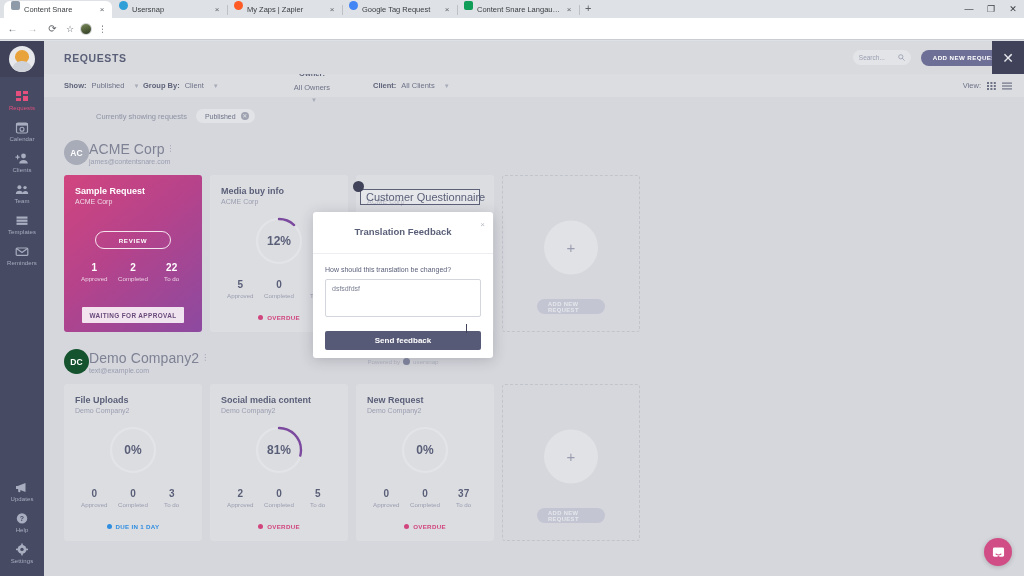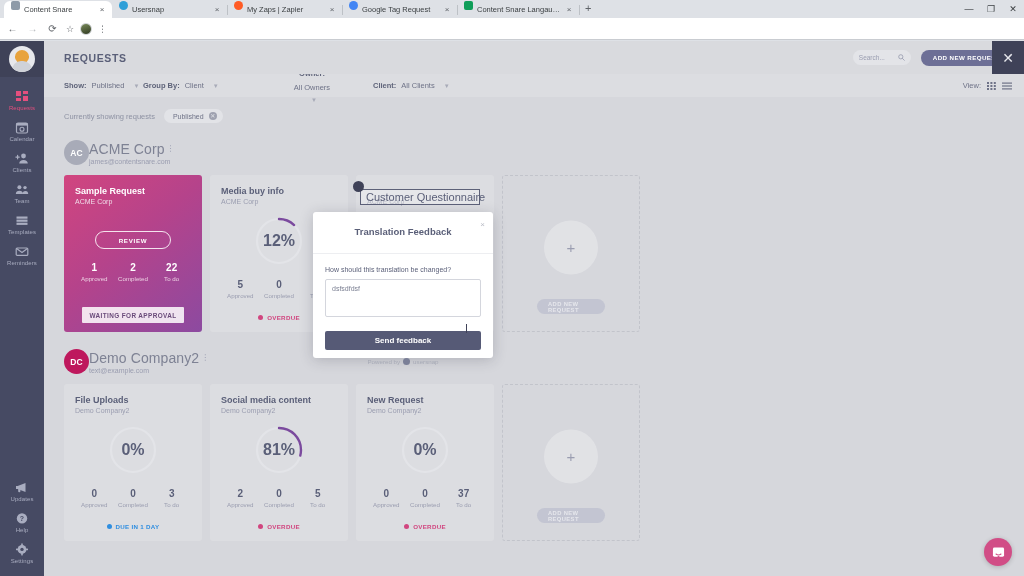--- a/index.html
+++ b/index.html
@@ -129,21 +129,21 @@
   .filter .flabel { font-weight:bold; color:#5e6379; }
   .filter .fval { color:#6e7287; }
   .filter .caret { font-size:6px; color:#a8abb8; margin-left:4px; }
   .f1 { width:79px; } .f2 { width:108px; } .f3 { width:122px;flex-direction:column; } .f4 { width:120px; }
   .viewctl { margin-left:auto; display:flex; align-items:center; gap:6px; font-size:7.5px; color:#6e7287; }
   .vicon { display:block; }
 
   .scrollzone { height:479px; padding:0 0 0 20px; position:relative; }
 
   .showingrow { display:flex; align-items:center; gap:9px; padding:12px 0 0 0; }
-  .showingtxt { font-size:7.5px; color:#8e92a3; }
+  .showingtxt { font-size:7.5px; color:#8e92a3;margin-left:32px; }
   .chip {
     background:#e2e3e7; border-radius:9px; height:14px; display:flex; align-items:center;
     gap:5px; padding:0 6px 0 9px; font-size:7px; color:#6e7287;
   }
   .chip .x {
     width:8px; height:8px; border-radius:50%; background:#9fa2b0; color:#e2e3e7;
     font-size:6px; display:flex; align-items:center; justify-content:center; line-height:1;
   }
 
   .grouphdr { display:flex; align-items:center; margin-top:17px; }
@@ -166,21 +166,21 @@
   .ctitle { font-size:9px; font-weight:bold; color:#5a5f78; }
   .card.featured .ctitle { color:#fff; font-weight:bold; }
   .csub { font-size:7px; color:#9a9db0; margin-top:2px; }
   .card.featured .csub { color:#f0dbe8; }
 
   .ringwrap { display:flex; justify-content:center; margin-top:11px; }
   .ring { position:relative; width:50px; height:50px; }
   .ring svg { display:block; transform:rotate(-90deg); }
   .ringtxt {
     position:absolute; inset:0; display:flex; align-items:center; justify-content:center;
-    font-size:16px; font-weight:bold; color:#5a5f78;
+    font-size:12px; font-weight:bold; color:#5a5f78;
   }
 
   .reviewbtn {
     margin:26px auto 0 auto; width:76px; height:18px; border-radius:10px;
     border:1px solid rgba(255,255,255,.85); color:#fff;
     font-size:6.2px; font-weight:bold; letter-spacing:.7px;
     display:flex; align-items:center; justify-content:center;
   }
 
   .stats { display:flex; margin-top:13px; }
@@ -569,21 +569,21 @@
             <div class="csub">ACME Corp</div>
           </div>
 
           <div class="addcard">
             <div class="pluscircle">+</div>
             <div class="addpill">ADD NEW REQUEST</div>
           </div>
         </div>
 
         <div class="grouphdr">
-          <div class="ginitials" style="background:#be185d;">DC</div>
+          <div class="ginitials" style="background:#14532d;">DC</div>
           <div>
             <div style="display:flex;align-items:center;">
               <span class="gname">Demo Company2</span>
               <span class="gdots">⋮</span>
             </div>
             <div class="gmail">text@example.com</div>
           </div>
         </div>
 
         <div class="cards">

